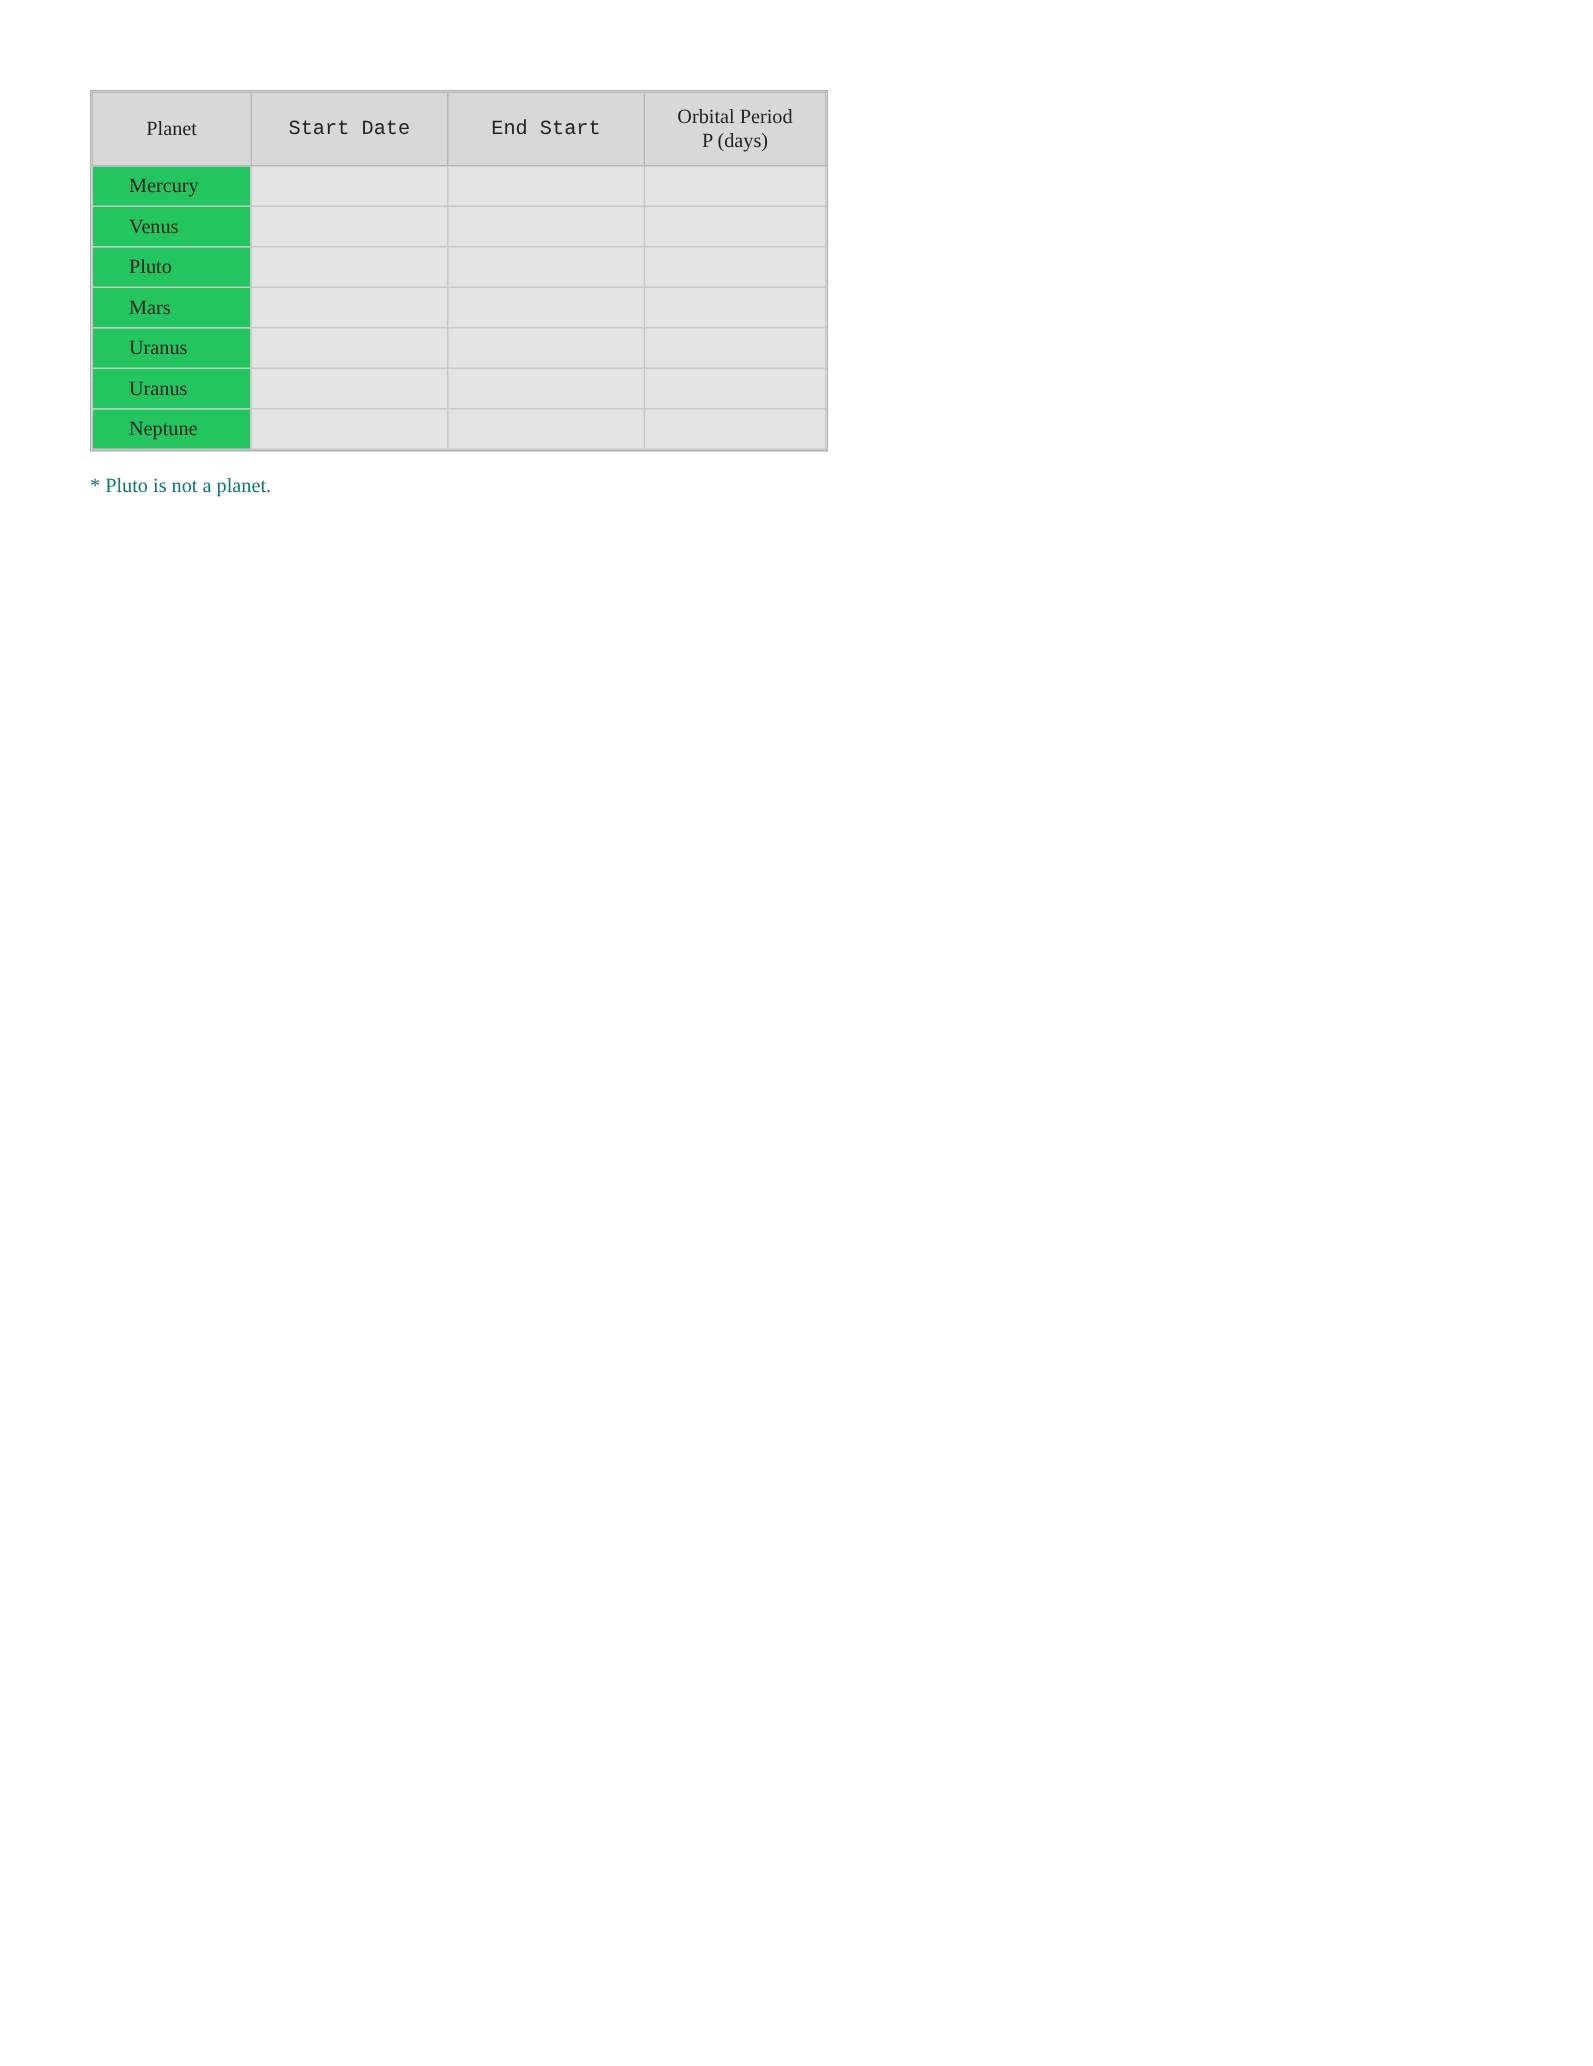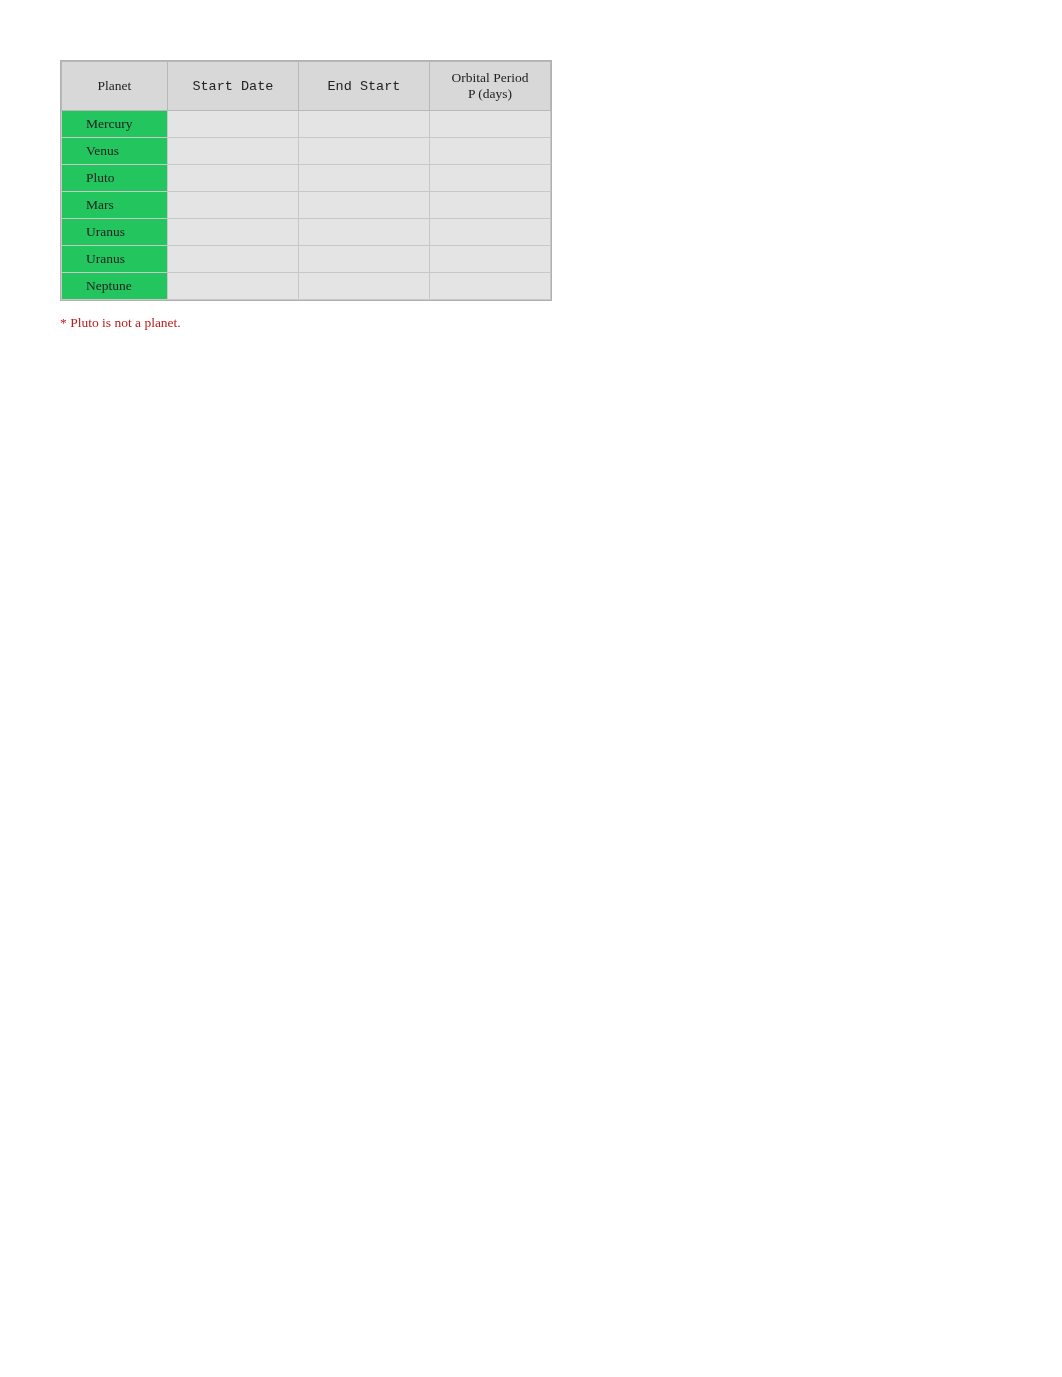--- a/index.html
+++ b/index.html
@@ -53,21 +53,21 @@
       min-width: 105px;
     }
 
     tbody tr td.data-cell {
       background-color: #e4e4e4;
       min-width: 120px;
     }
 
     .footnote {
       font-size: 13.5px;
-      color: #b91c1c;
+      color: #0f766e;
       margin-top: 10px;
     }
 
     thead tr th:first-child {
       min-width: 105px;
     }
 
     thead tr th:nth-child(2),
     thead tr th:nth-child(3) {
       min-width: 130px;

